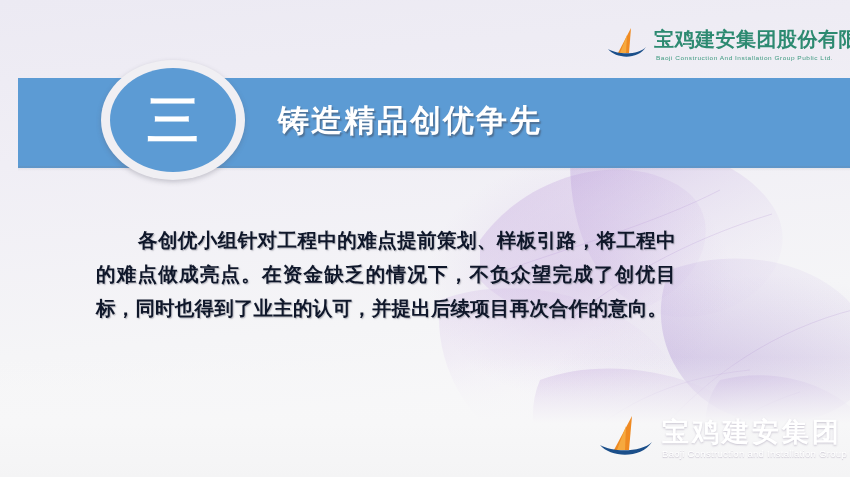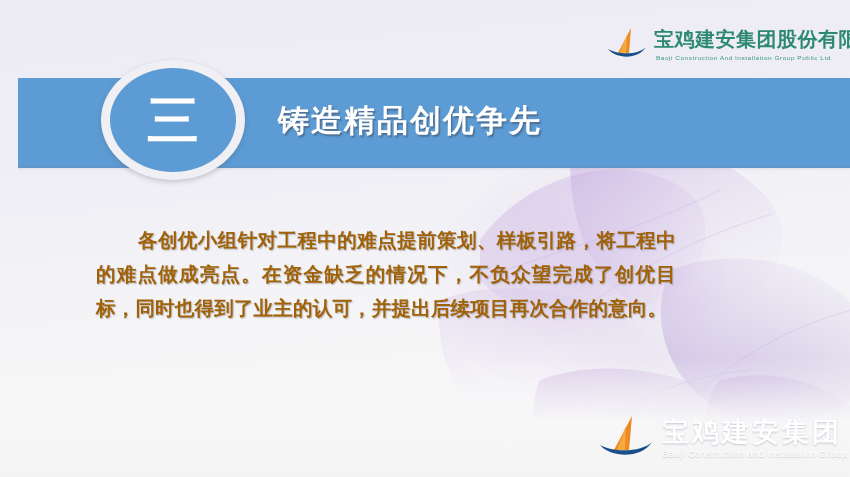--- a/index.html
+++ b/index.html
@@ -165,21 +165,21 @@
 
   
   .body-text {
     position: absolute;
     left: 96px;
     top: 224px;
     width: 580px;
     font-family: "DejaVu Sans", "Liberation Sans", sans-serif;
     font-size: 19.5px;
     font-weight: bold;
-    color: #a16207;
+    color: #0f172a;
     line-height: 34px;
     text-indent: 42px;
     text-align: justify;
     text-shadow: 1px 1px 1.2px rgba(130,130,140,0.55);
     letter-spacing: 0.2px;
   }
 
   
   .logo-bottom {
     position: absolute;

